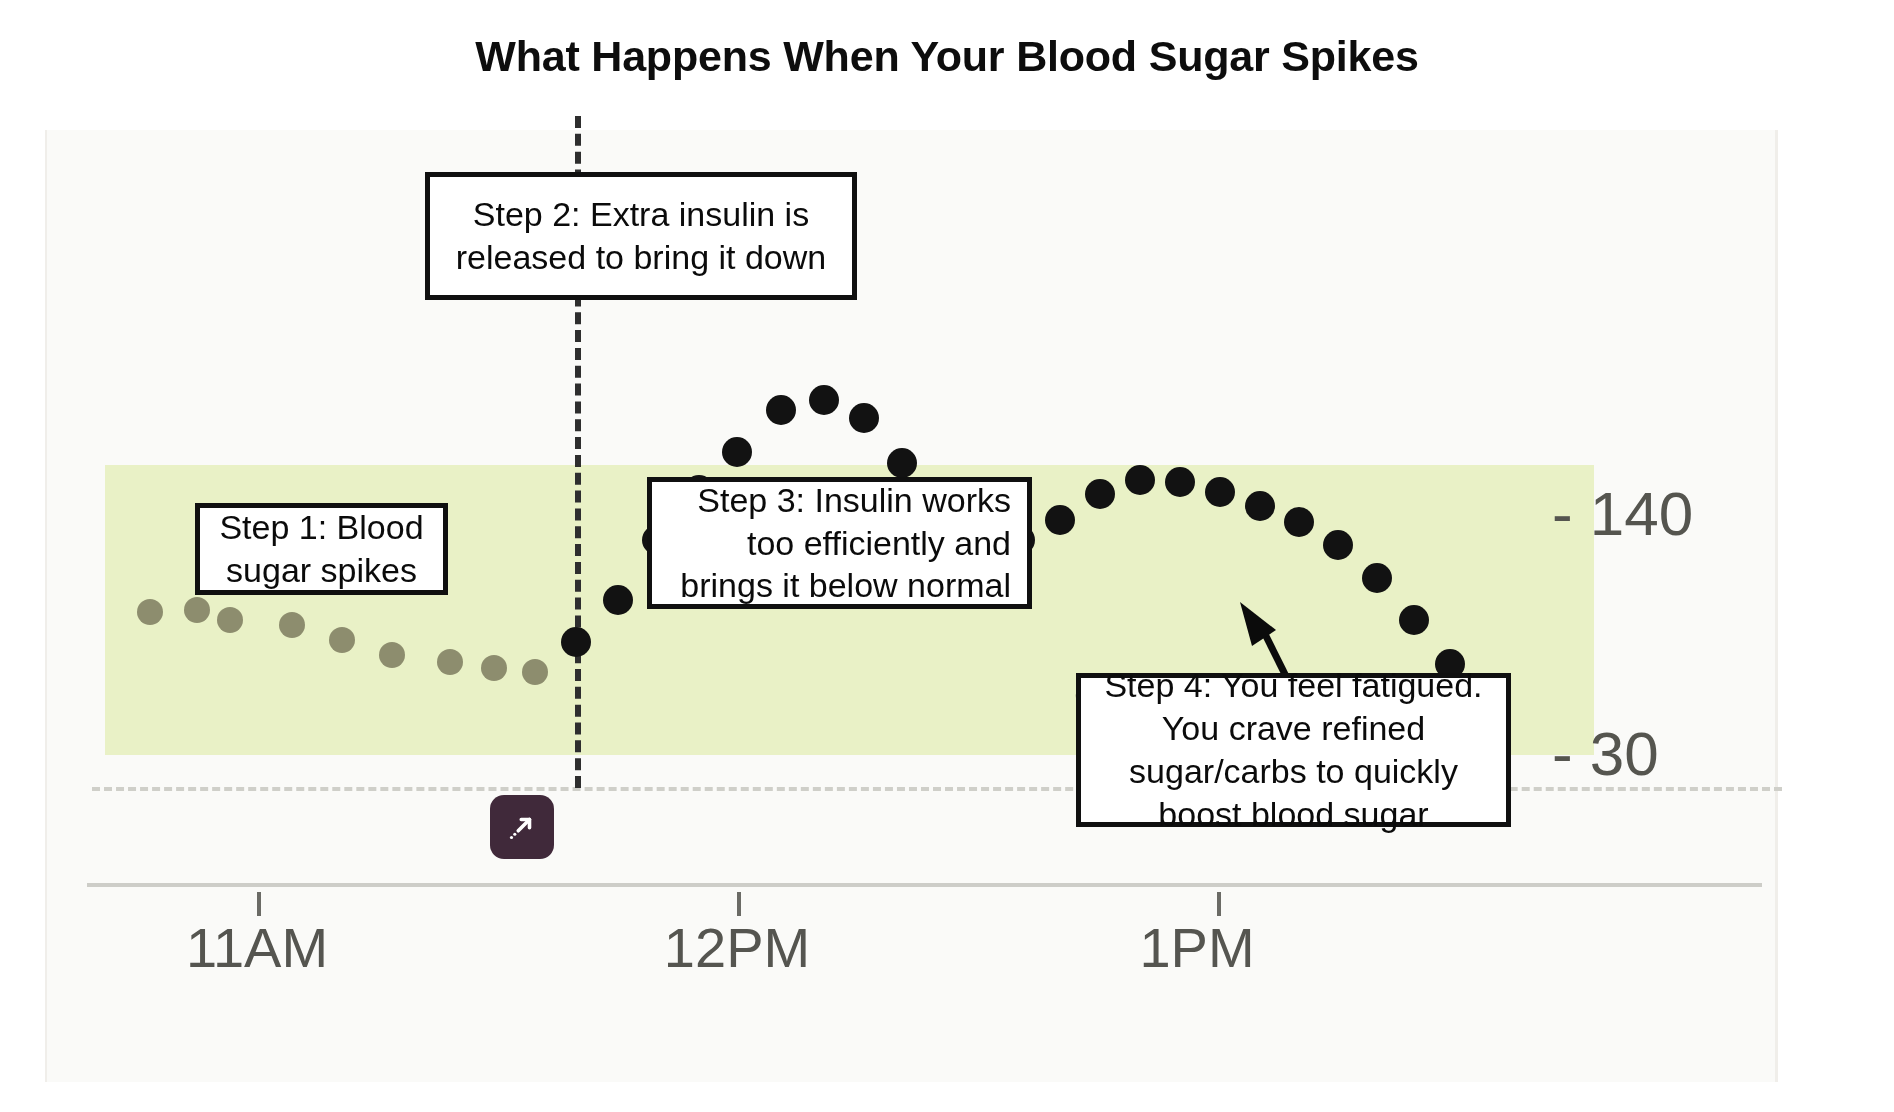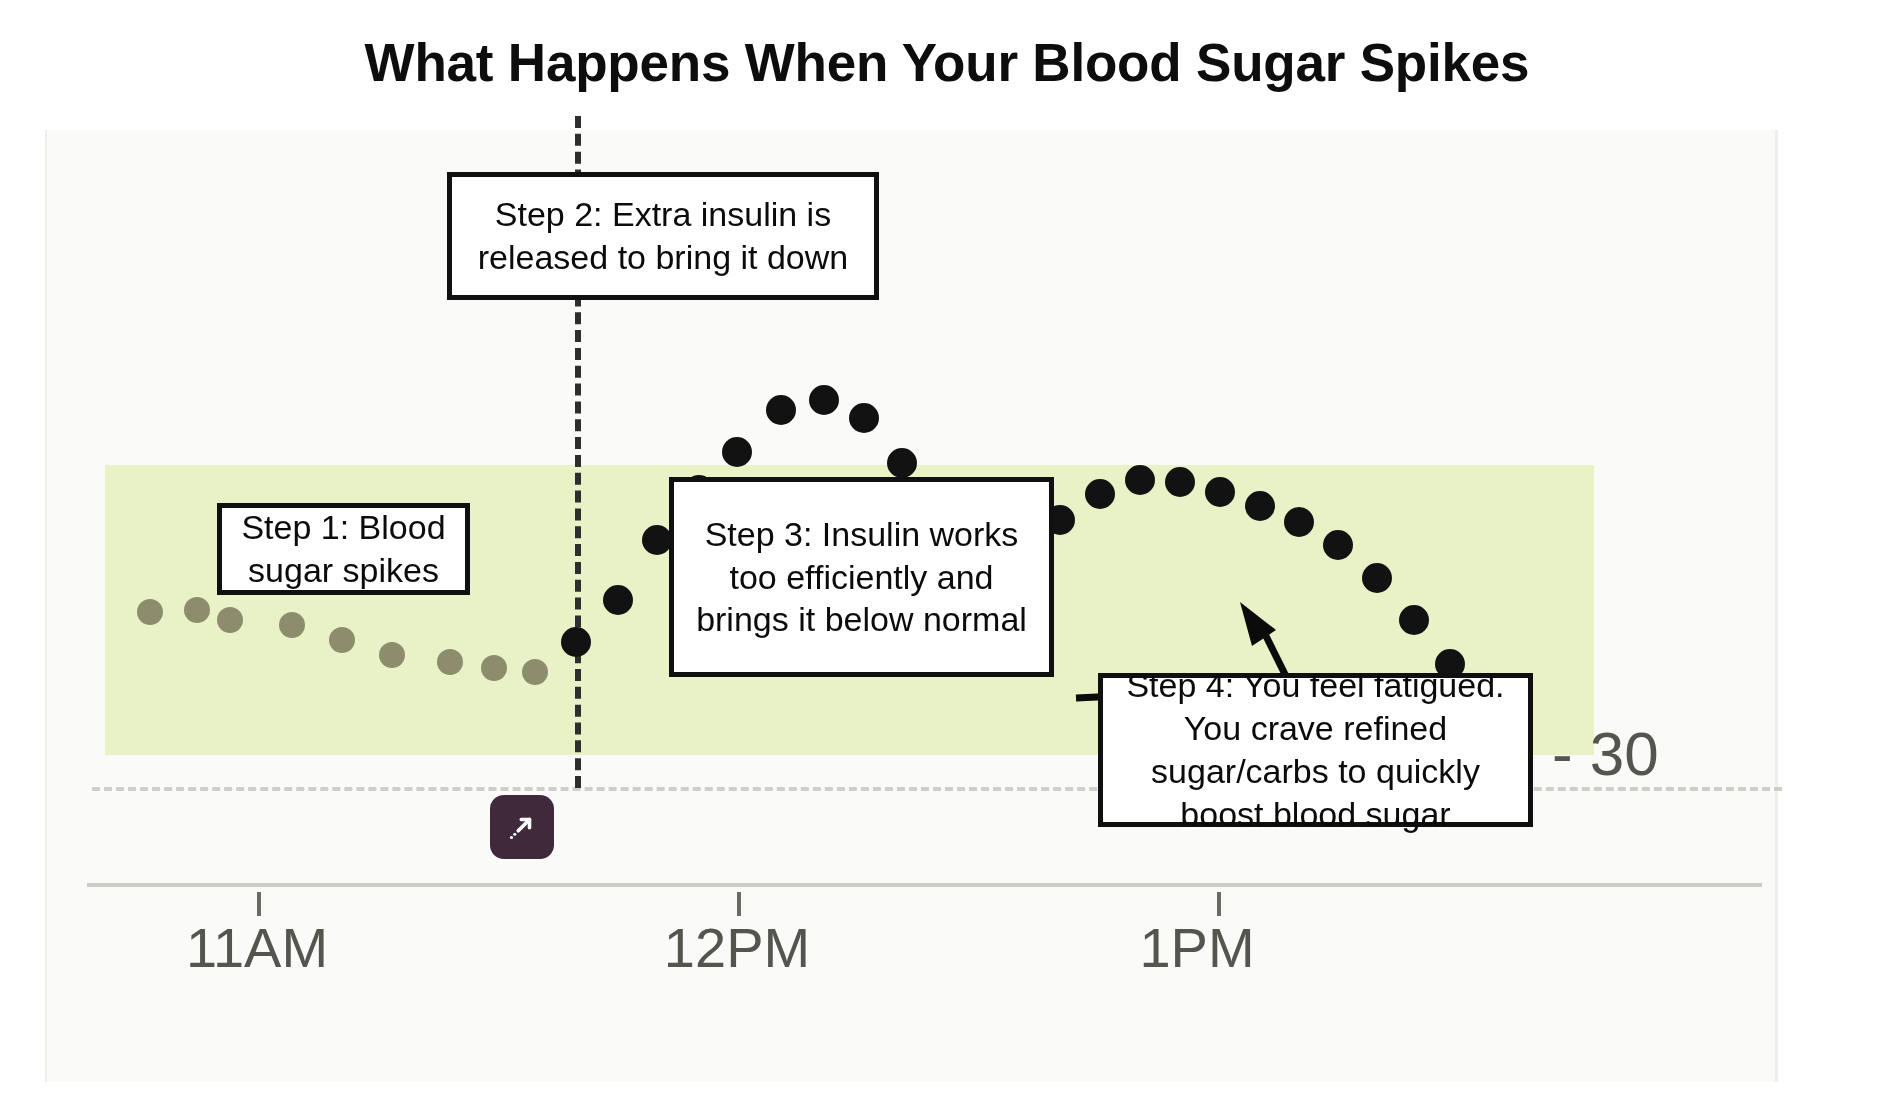--- a/index.html
+++ b/index.html
@@ -6,21 +6,21 @@
   body{
     width:1894px;height:1112px;
     background:#ffffff;
     font-family:"Liberation Sans", sans-serif;
     overflow:hidden;
     position:relative;
   }
   #page-title{
     position:absolute;left:0;top:32px;width:1894px;
     text-align:center;
-    font-size:53px;font-weight:bold;color:#0d0d0d;
+    font-size:43px;font-weight:bold;color:#0d0d0d;
     letter-spacing:-0.2px;
   }
   
   #plot-panel{
     position:absolute;left:45px;top:130px;width:1728px;height:952px;
     background:#fafaf8;
     border-left:2px solid #f0eeea;
     border-right:3px solid #f0eeea;
   }
   
@@ -59,25 +59,24 @@
     font-size:62px;color:#55554f;white-space:nowrap;
   }
   
   .callout{
     position:absolute;background:#ffffff;border:5px solid #101010;
     box-sizing:border-box;
     display:flex;align-items:center;justify-content:center;
     text-align:center;color:#0b0b0b;
     font-size:34px;line-height:1.26;
     padding:12px 16px;
-    margin-left:22px;
   }
   #callout-step1{left:195px;top:503px;width:253px;height:92px;}
   #callout-step2{left:425px;top:172px;width:432px;height:128px;}
-  #callout-step3{left:647px;top:477px;width:385px;height:200px;}
+  #callout-step3{left:647px;top:477px;width:385px;height:132px;text-align:right;}
   #callout-step4{left:1076px;top:673px;width:435px;height:154px;}
   
   .leader{position:absolute;}
   
   #expand-chip{
     position:absolute;left:443px;top:665px;width:64px;height:64px;
     background:#40293a;border-radius:14px;
     display:flex;align-items:center;justify-content:center;
   }
   #expand-chip svg{display:block;}
@@ -135,20 +134,21 @@
 
   <div id="x-axis-ticks">
       <div class="x-tick" style="left: 210px;"></div>
       <div class="x-tick-label" style="left: 210px;">11AM</div>
       <div class="x-tick" style="left: 690px;"></div>
       <div class="x-tick-label" style="left: 690px; text-align: center;">12PM</div>
       <div class="x-tick" style="left: 1170px;"></div>
       <div class="x-tick-label" style="left: 1150px;">1PM</div>
     </div>
 
+  <div class="y-tick-label" style="left:1505px;top:348px;">- 140</div>
   <div class="y-tick-label" style="left:1505px;top:588px;">- 30</div>
 
   <div id="expand-chip">
     <span>
       <svg width="36" height="36" viewBox="0 0 24 24" fill="none" stroke="#ffffff" stroke-width="2.4" stroke-linecap="round" stroke-linejoin="round">
         <path d="M17 7 L9.5 14.5"></path>
         <path d="M11.5 7 H17 V12.5"></path>
         <circle cx="7.2" cy="16.8" r="1.05" fill="#ffffff" stroke="none"></circle>
         <circle cx="5.0" cy="19.0" r="1.05" fill="#ffffff" stroke="none"></circle>
       </svg>

